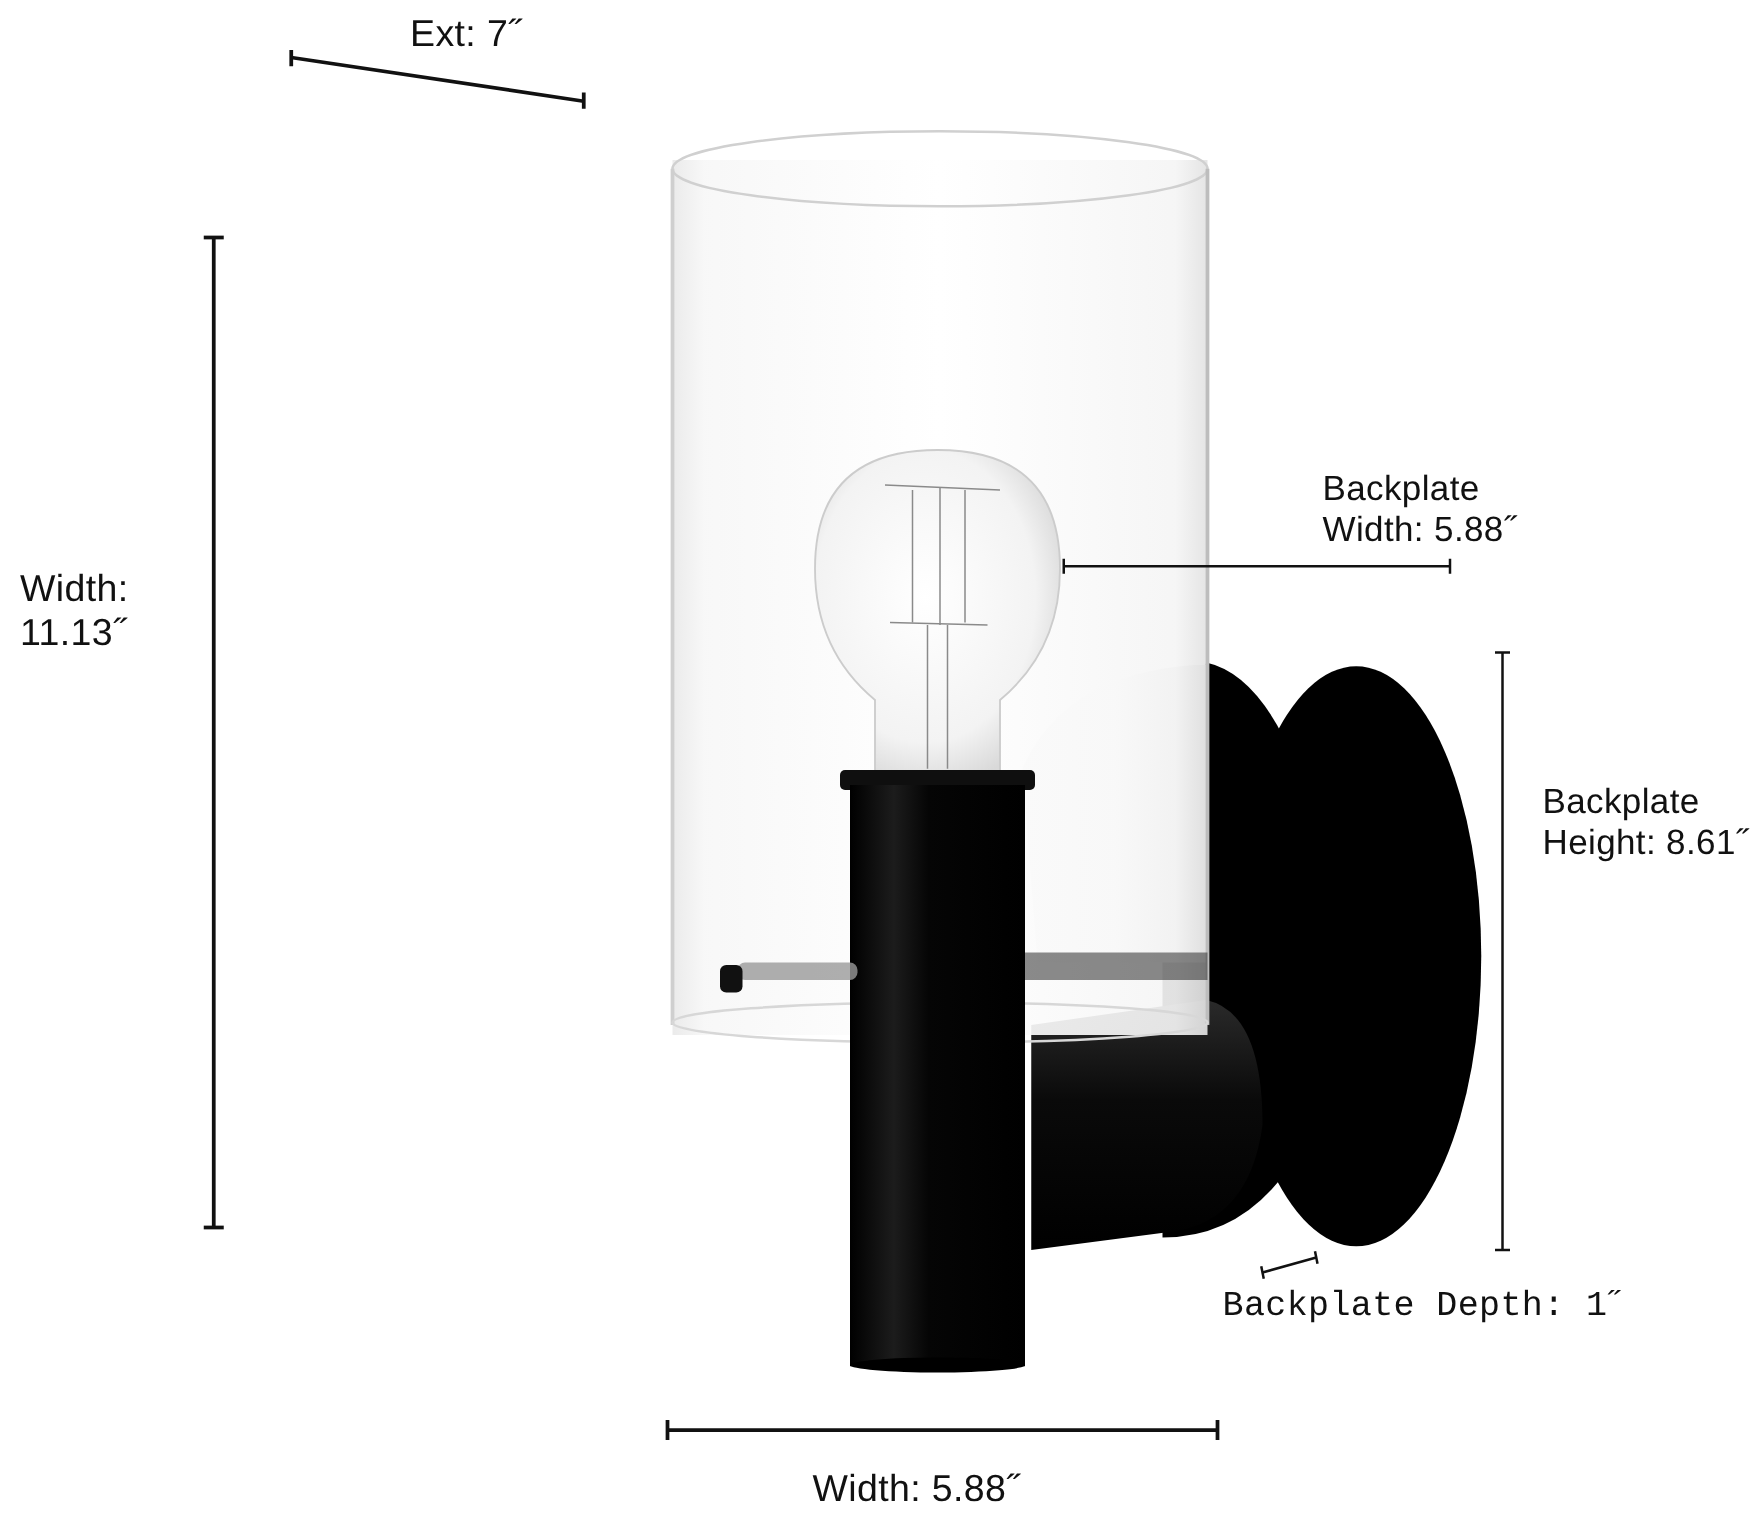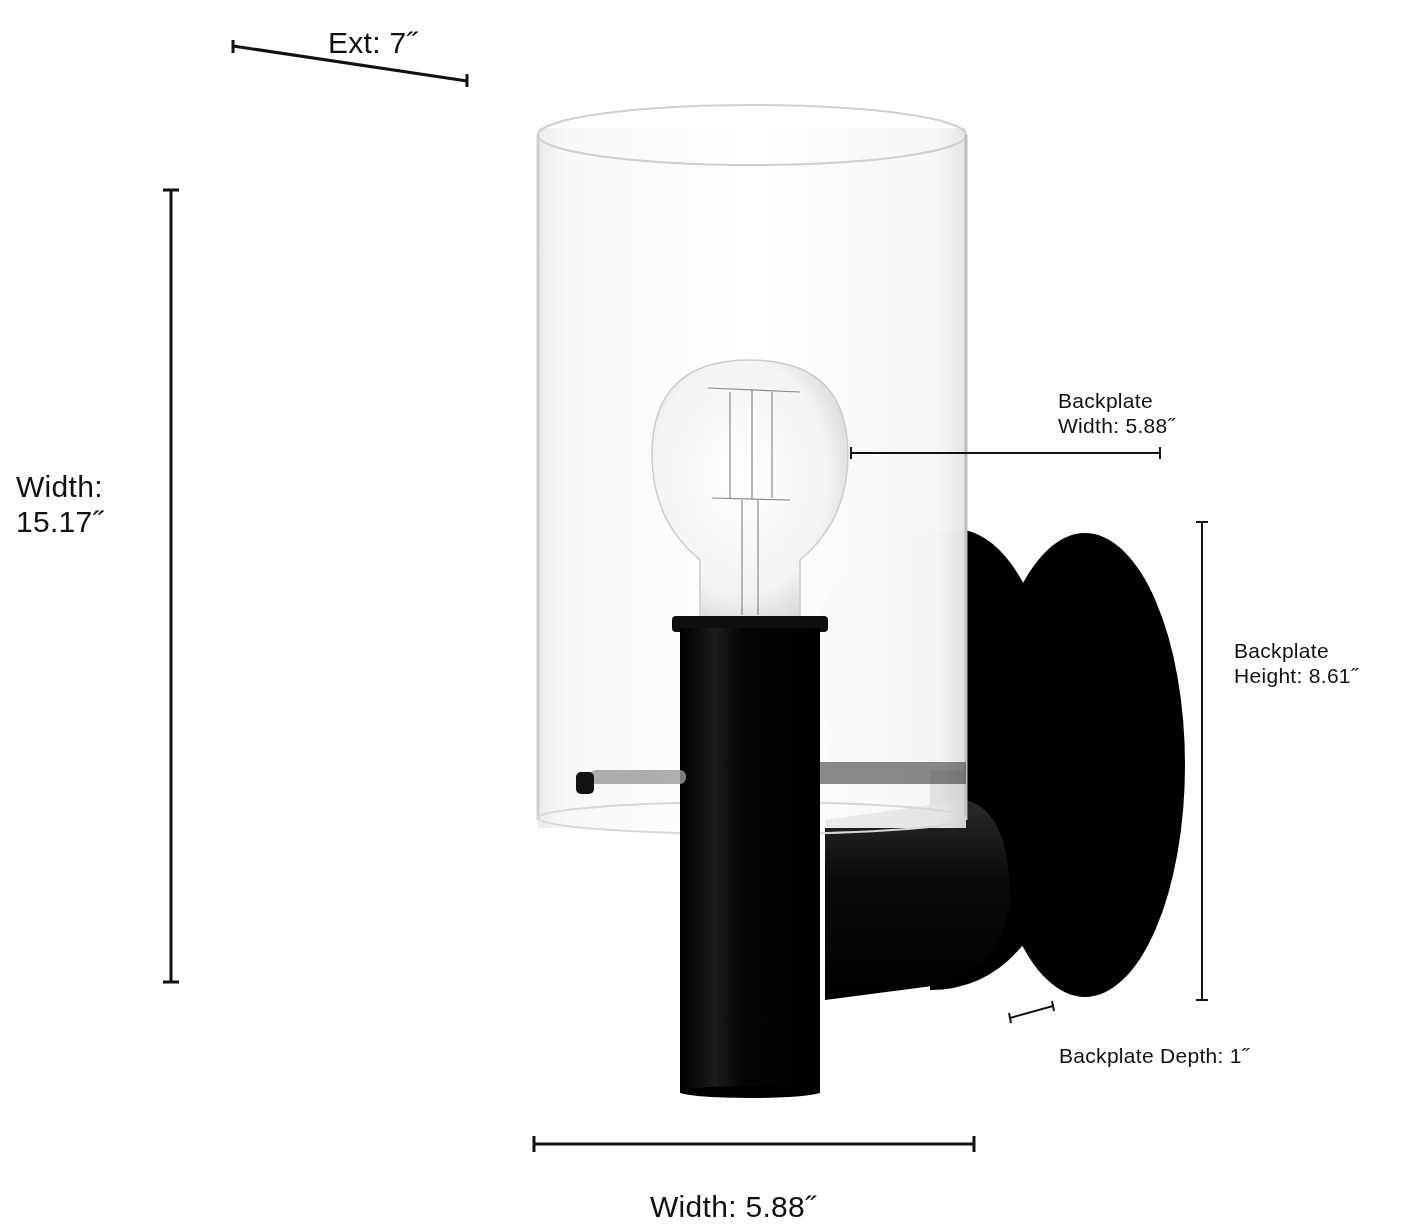--- a/index.html
+++ b/index.html
@@ -13,38 +13,37 @@
       position: relative;
       overflow: hidden;
       font-family: "Liberation Sans", "DejaVu Sans", sans-serif;
       color: #111111;
     }
     .label {
       position: absolute;
       line-height: 1.18;
       white-space: nowrap;
       letter-spacing: 0.3px;
-      margin-top: 15px;
     }
     .label.large { font-size: 30px; }
-    .label.small { font-size: 21px; }
+    .label.small { font-size: 28px; }
     .label .line { display: block; }
 
     #diagram-svg {
       position: absolute;
       left: 0; top: 0;
       width: 1403px;
       height: 1224px;
     }
 
     #lbl-ext { left: 328px; top: 10px; }
     #lbl-height { left: 16px; top: 454px; }
     #lbl-bp-width { left: 1058px; top: 374px; }
     #lbl-bp-height { left: 1234px; top: 624px; }
-    #lbl-bp-depth { left: 1059px; top: 1029px; }
+    #lbl-bp-depth { left: 978px; top: 1029px; font-family: Liberation Mono, monospace; }
     #lbl-width { left: 650px; top: 1174px; }
   </style>
 </head>
 <body>
 
 <svg id="diagram-svg" viewBox="0 0 1403 1224" xmlns="http://www.w3.org/2000/svg">
   <defs>
     <linearGradient id="glassGrad" x1="0" x2="1" y1="0" y2="0">
       <stop offset="0" stop-color="#e9e9e9"></stop>
       <stop offset="0.06" stop-color="#f7f7f7"></stop>
@@ -155,21 +154,21 @@
     <line x1="534" y1="1144" x2="974" y2="1144"></line>
     <line x1="534" y1="1136" x2="534" y2="1152"></line>
     <line x1="974" y1="1136" x2="974" y2="1152"></line>
   </g>
 </svg>
 
 <div id="lbl-ext" class="label large">Ext: 7˝</div>
 
 <div id="lbl-height" class="label large">
   <span class="line">Width:</span>
-  <span class="line">15.17˝</span>
+  <span class="line">11.13˝</span>
 </div>
 
 <div id="lbl-bp-width" class="label small">
   <span class="line">Backplate</span>
   <span class="line">Width: 5.88˝</span>
 </div>
 
 <div id="lbl-bp-height" class="label small">
   <span class="line">Backplate</span>
   <span class="line">Height: 8.61˝</span>

